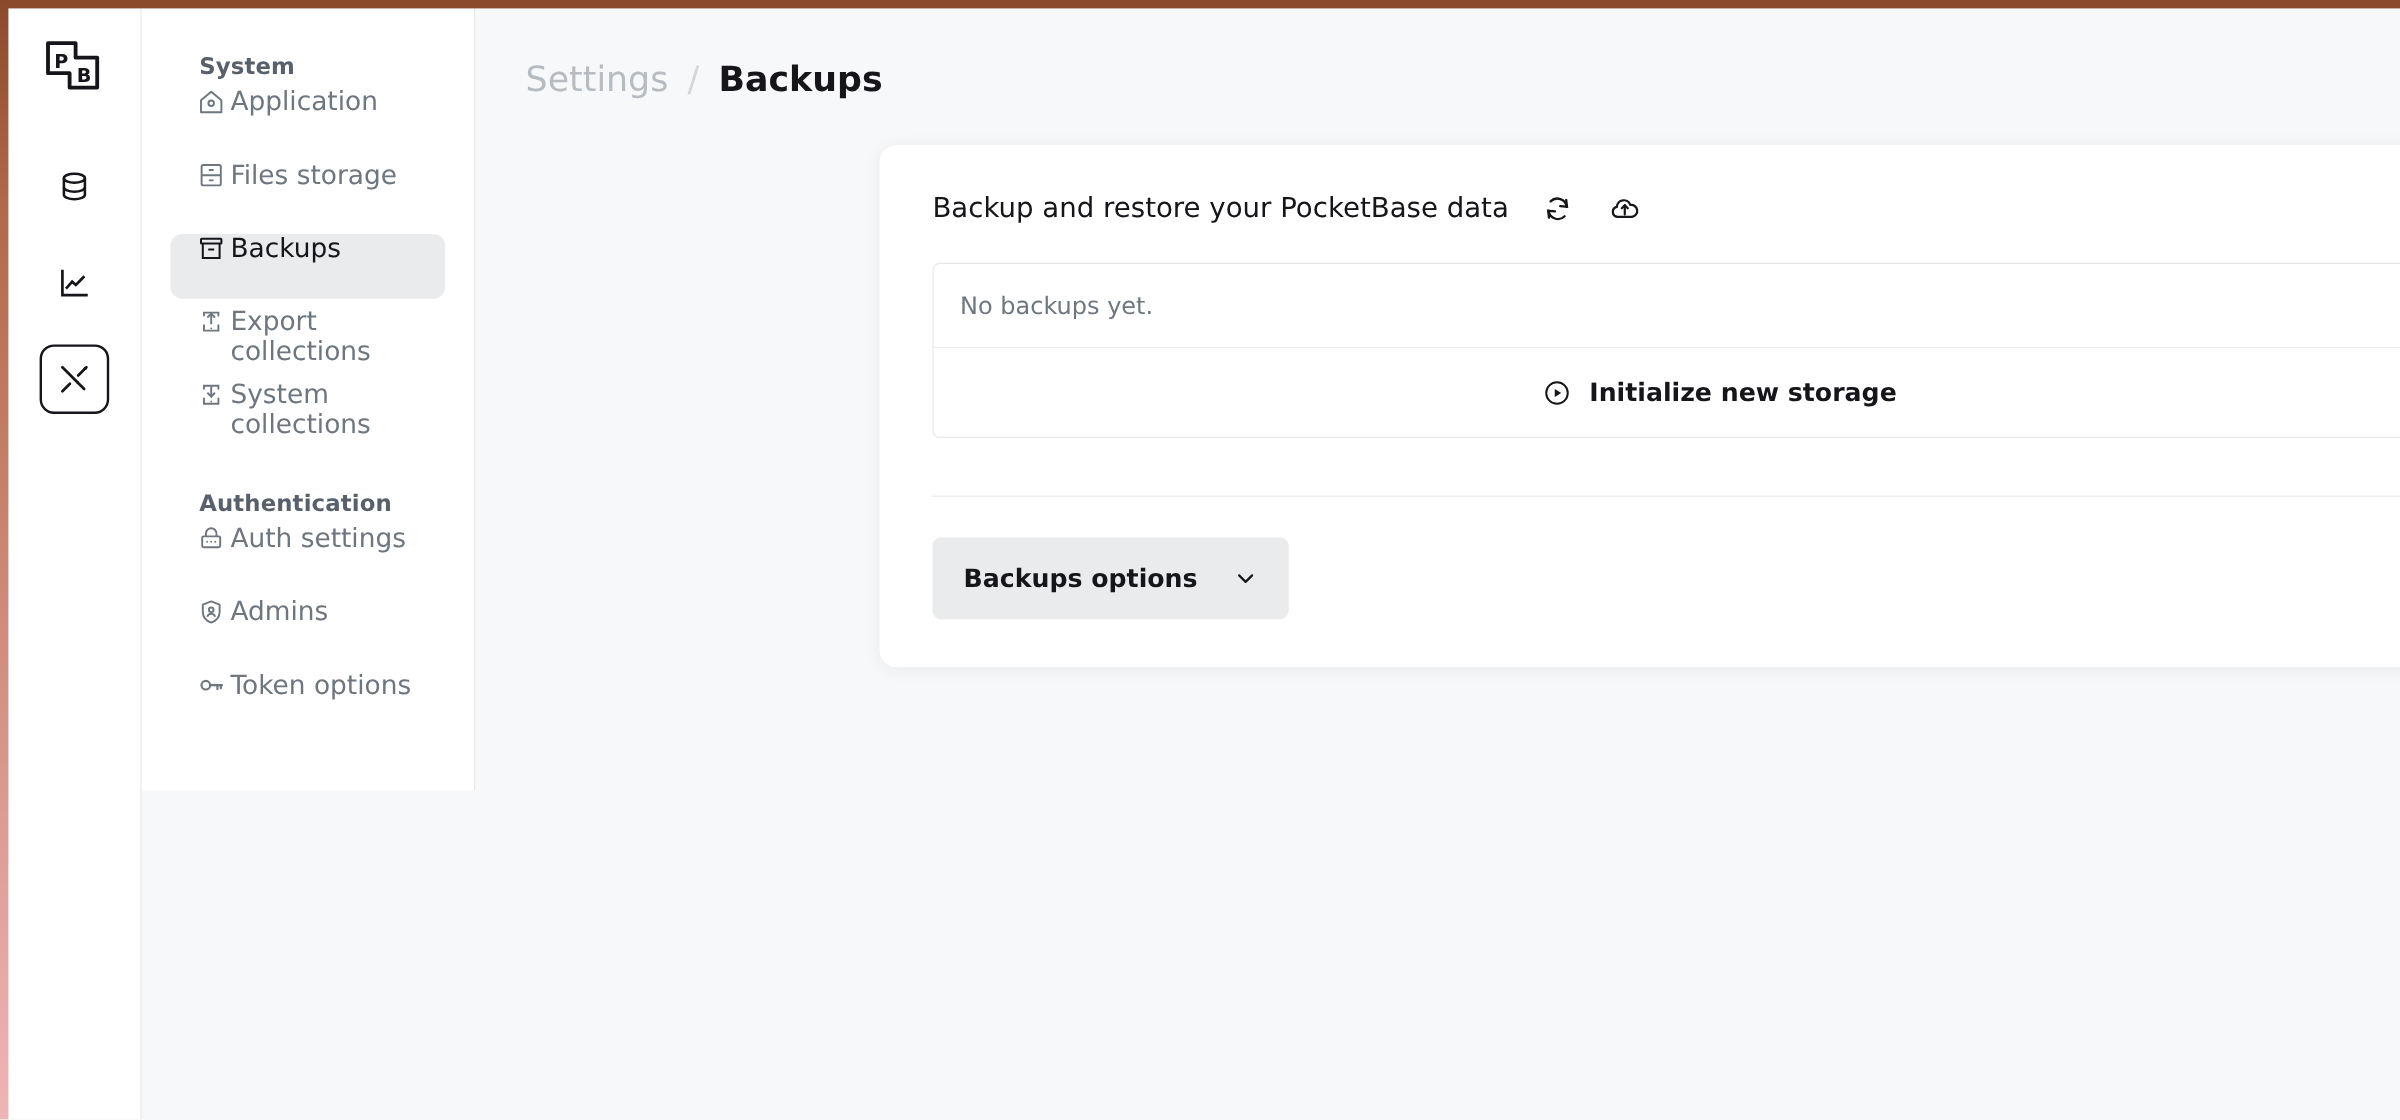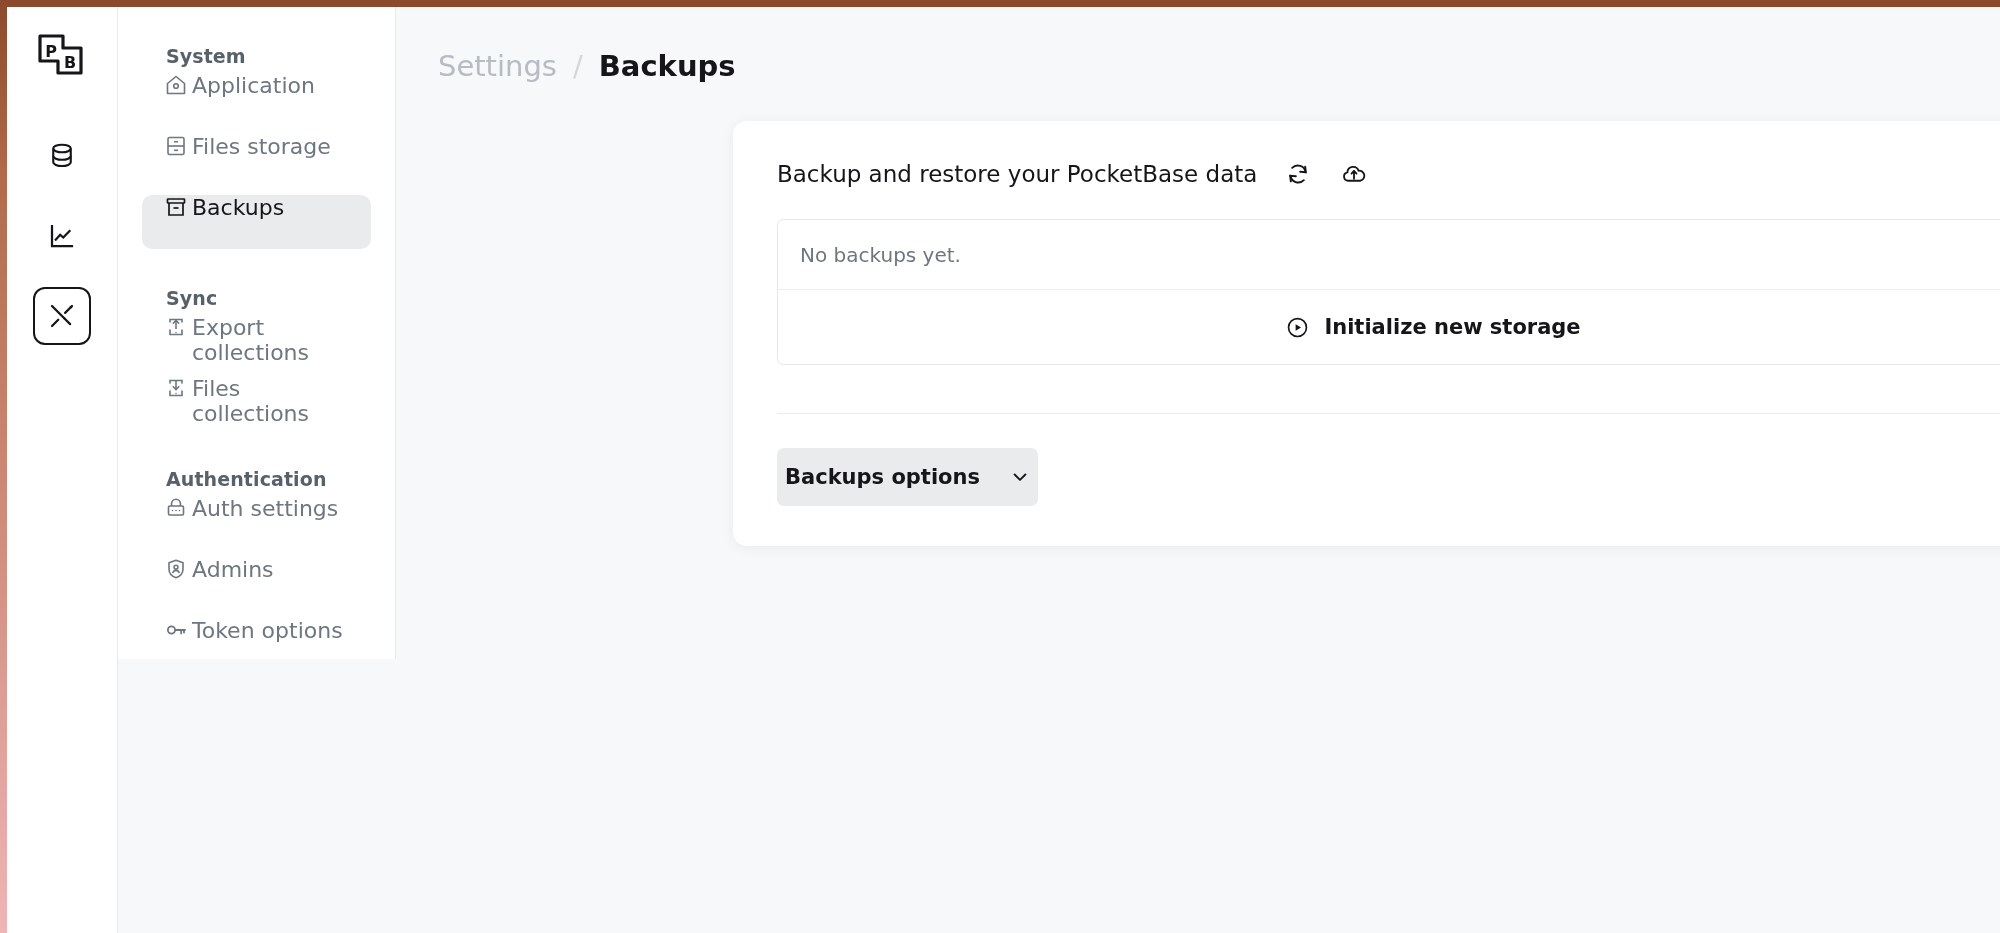--- a/index.html
+++ b/index.html
@@ -191,22 +191,22 @@
     margin: 48px 0 34px 0;
   }
 
   #backups-options-btn {
     display: inline-flex;
     align-items: center;
     gap: 30px;
     background: #e9ebed;
     border: none;
     border-radius: 7px;
-    padding: 0 8px;
-    height: 58px;
+    padding: 0 26px;
+    height: 68px;
     font-family: "DejaVu Sans", sans-serif;
     font-size: 21px;
     font-weight: bold;
     color: #16161a;
     cursor: pointer;
   }
 
   svg { display: block; }
 </style>
 </head>
@@ -289,21 +289,20 @@
     <span class="nav-icon">
       <svg width="24" height="24" viewBox="0 0 24 24" fill="none" stroke="currentColor" stroke-width="1.7">
         <rect x="3.5" y="4" width="17" height="4" rx="0.6"></rect>
         <path d="M5 8v12h14V8"></path>
         <path d="M9.5 13h5"></path>
       </svg>
     </span>
     <span>Backups</span>
   </div>
 
-  <div class="nav-group-title spaced">Sync</div>
 
   <div class="nav-item">
     <span class="nav-icon">
       <svg width="24" height="24" viewBox="0 0 24 24" fill="none" stroke="currentColor" stroke-width="1.6" stroke-linecap="round">
         <path d="M6 7V4.5h12V7"></path>
         <path d="M6 15v4.5h12V15"></path>
         <path d="M12 13.5V5.5"></path>
         <path d="M9.3 8.2L12 5.4l2.7 2.8"></path>
         <circle cx="12" cy="17.6" r="0.75" fill="currentColor" stroke="none"></circle>
       </svg>
@@ -314,21 +313,21 @@
   <div class="nav-item">
     <span class="nav-icon">
       <svg width="24" height="24" viewBox="0 0 24 24" fill="none" stroke="currentColor" stroke-width="1.6" stroke-linecap="round">
         <path d="M6 7V4.5h12V7"></path>
         <path d="M6 15v4.5h12V15"></path>
         <path d="M12 5.4v8"></path>
         <path d="M9.3 10.7L12 13.5l2.7-2.8"></path>
         <circle cx="12" cy="17.6" r="0.75" fill="currentColor" stroke="none"></circle>
       </svg>
     </span>
-    <span>Files collections</span>
+    <span>System collections</span>
   </div>
 
   <div class="nav-group-title spaced">Authentication</div>
 
   <div class="nav-item">
     <span class="nav-icon">
       <svg width="24" height="24" viewBox="0 0 24 24" fill="none" stroke="currentColor" stroke-width="1.6">
         <rect x="4.5" y="10" width="15" height="9" rx="1.2"></rect>
         <path d="M7.6 10V7.6a4.4 4.4 0 018.8 0V10"></path>
         <circle cx="8.6" cy="14.5" r="0.8" fill="currentColor" stroke="none"></circle>

